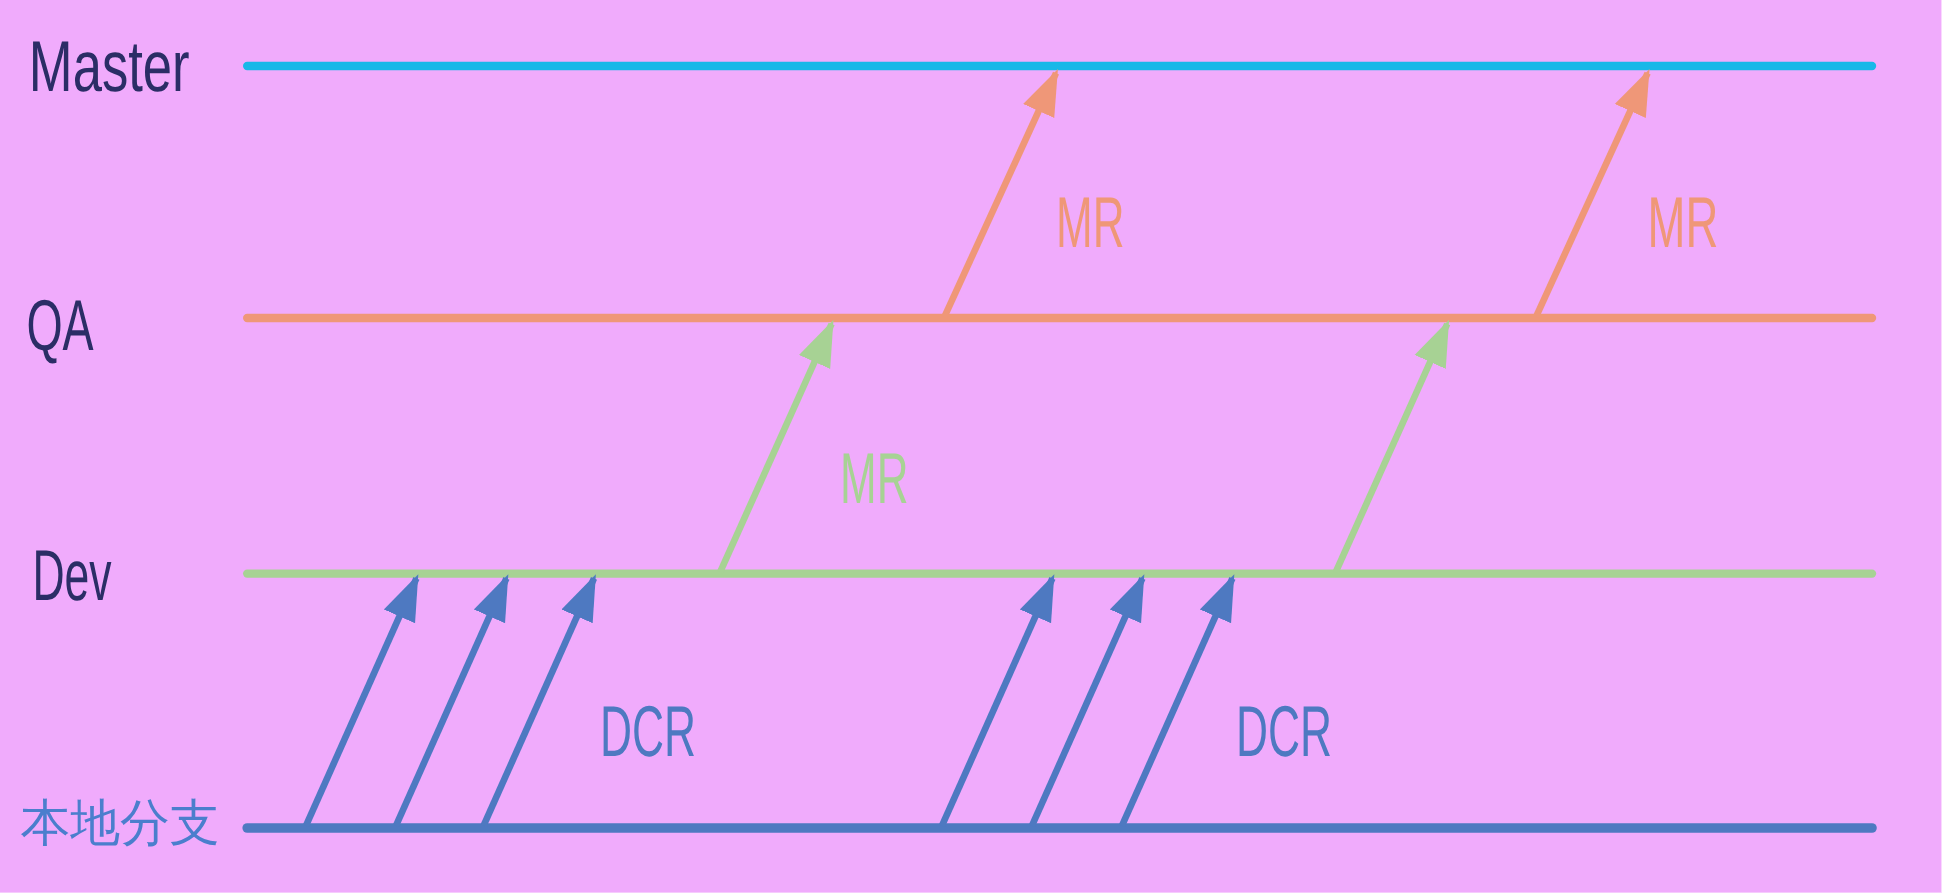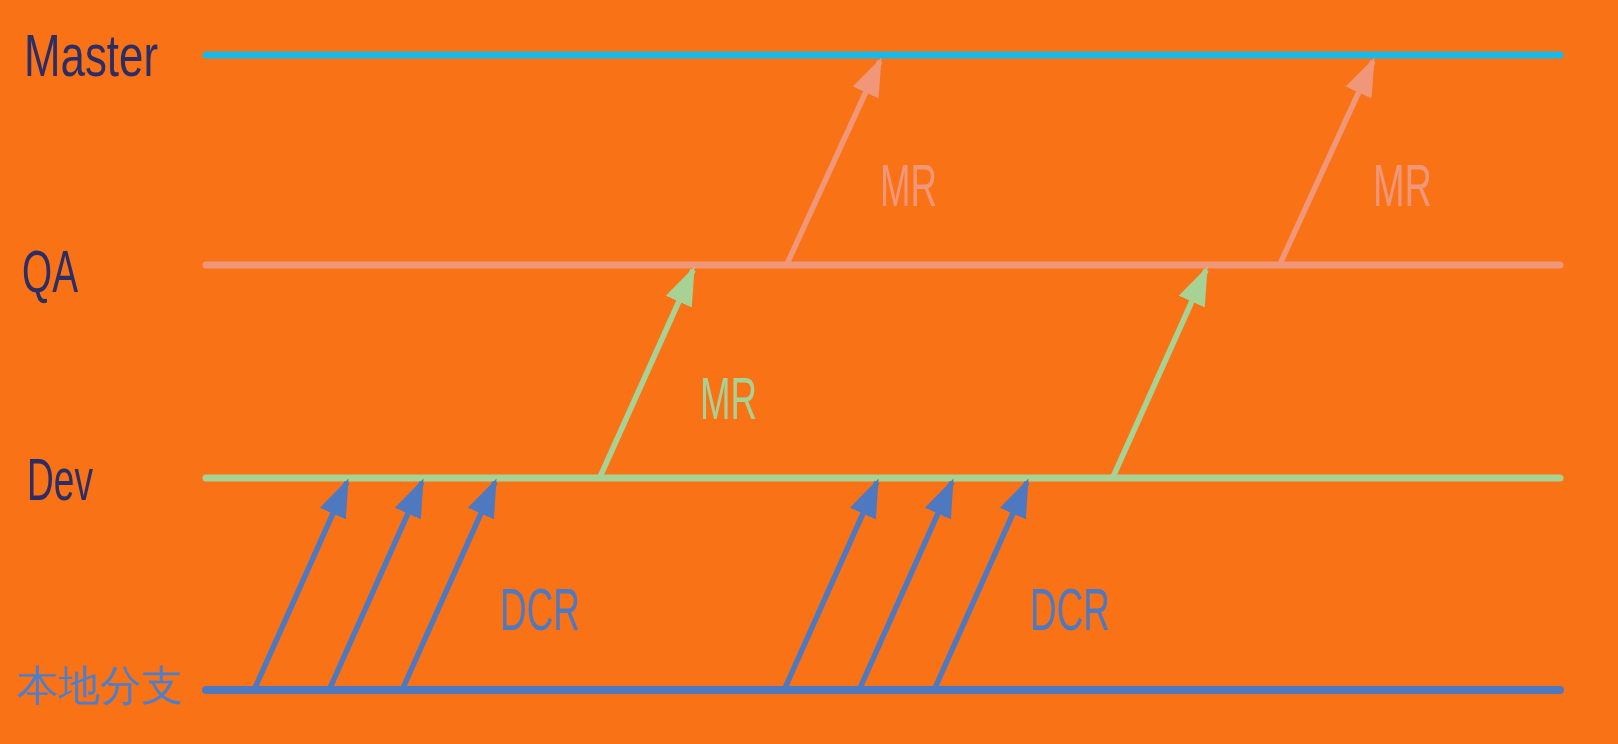--- a/index.html
+++ b/index.html
@@ -4,21 +4,21 @@
 <style>
   html, body {
     margin: 0;
     padding: 0;
     background: #ffffff;
   }
   .canvas {
     position: relative;
     width: 1618px;
     height: 744px;
-    background: #f97316;
+    background: #f0abfc;
     overflow: hidden;
     font-family: "Liberation Sans", sans-serif;
   }
   svg text {
     font-family: "Liberation Sans", "DejaVu Sans", sans-serif;
   }
   .branch-label {
     font-weight: 500;
   }
   .flow-label {

